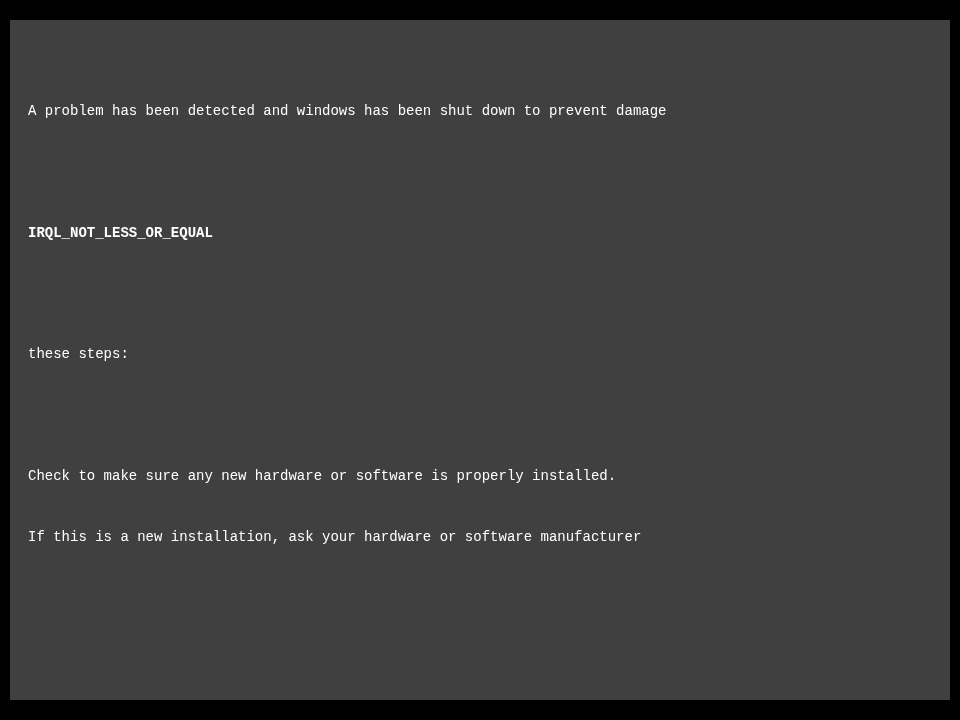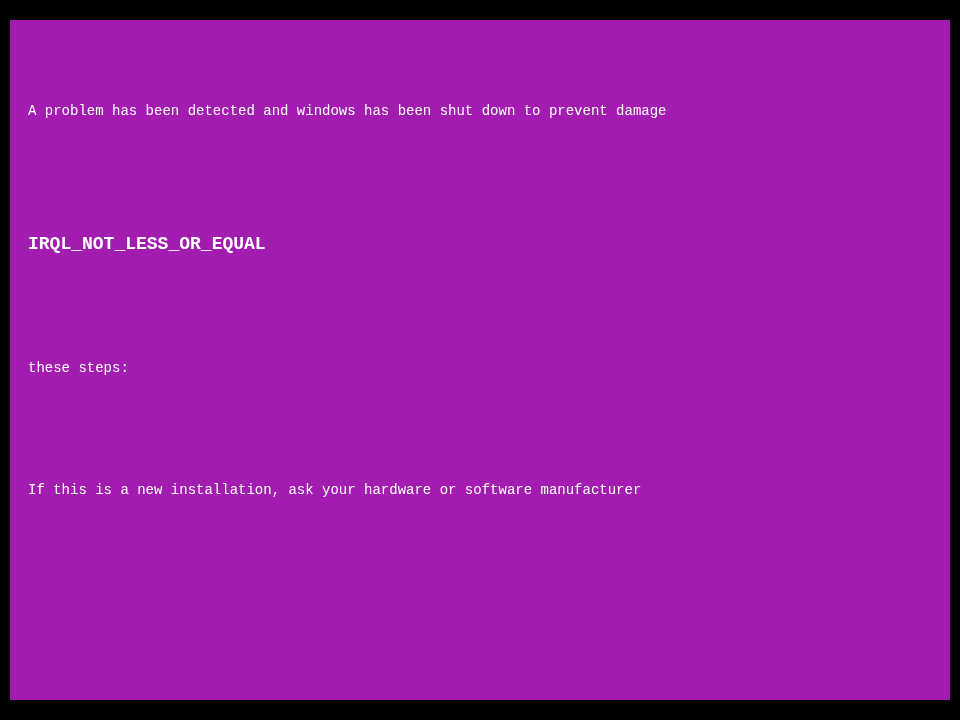--- a/index.html
+++ b/index.html
@@ -14,21 +14,21 @@
       background: #000;
       display: flex;
       align-items: center;
       justify-content: center;
       overflow: hidden;
     }
 
     .monitor-frame {
       width: 940px;
       height: 680px;
-      background: #a21caf;
+      background: #404040;
       position: relative;
       display: flex;
       align-items: flex-start;
       justify-content: flex-start;
     }
 
     .bsod-content {
       padding: 20px 18px;
       font-family: 'Courier New', Courier, monospace;
       font-size: 14px;
@@ -44,36 +44,36 @@
       margin-bottom: 0;
     }
 
     .bsod-blank {
       display: block;
       height: 1.45em;
     }
 
     .error-code {
       font-weight: bold;
-      font-size: 18px;
-      margin-top: 8px;
+      font-size: 14px;
     }
   </style>
 </head>
 <body>
 
 <div class="monitor-frame">
   <div class="bsod-content">
 
     <span class="bsod-line">A problem has been detected and windows has been shut down to prevent damage</span>
     <span class="bsod-blank"></span>
     <span class="bsod-line error-code">IRQL_NOT_LESS_OR_EQUAL</span>
     <span class="bsod-blank"></span>
     <span class="bsod-line">these steps:</span>
     <span class="bsod-blank"></span>
+    <span class="bsod-line">Check to make sure any new hardware or software is properly installed.</span>
     <span class="bsod-line">If this is a new installation, ask your hardware or software manufacturer</span>
     
     
     
     
     
     
     
     
     

